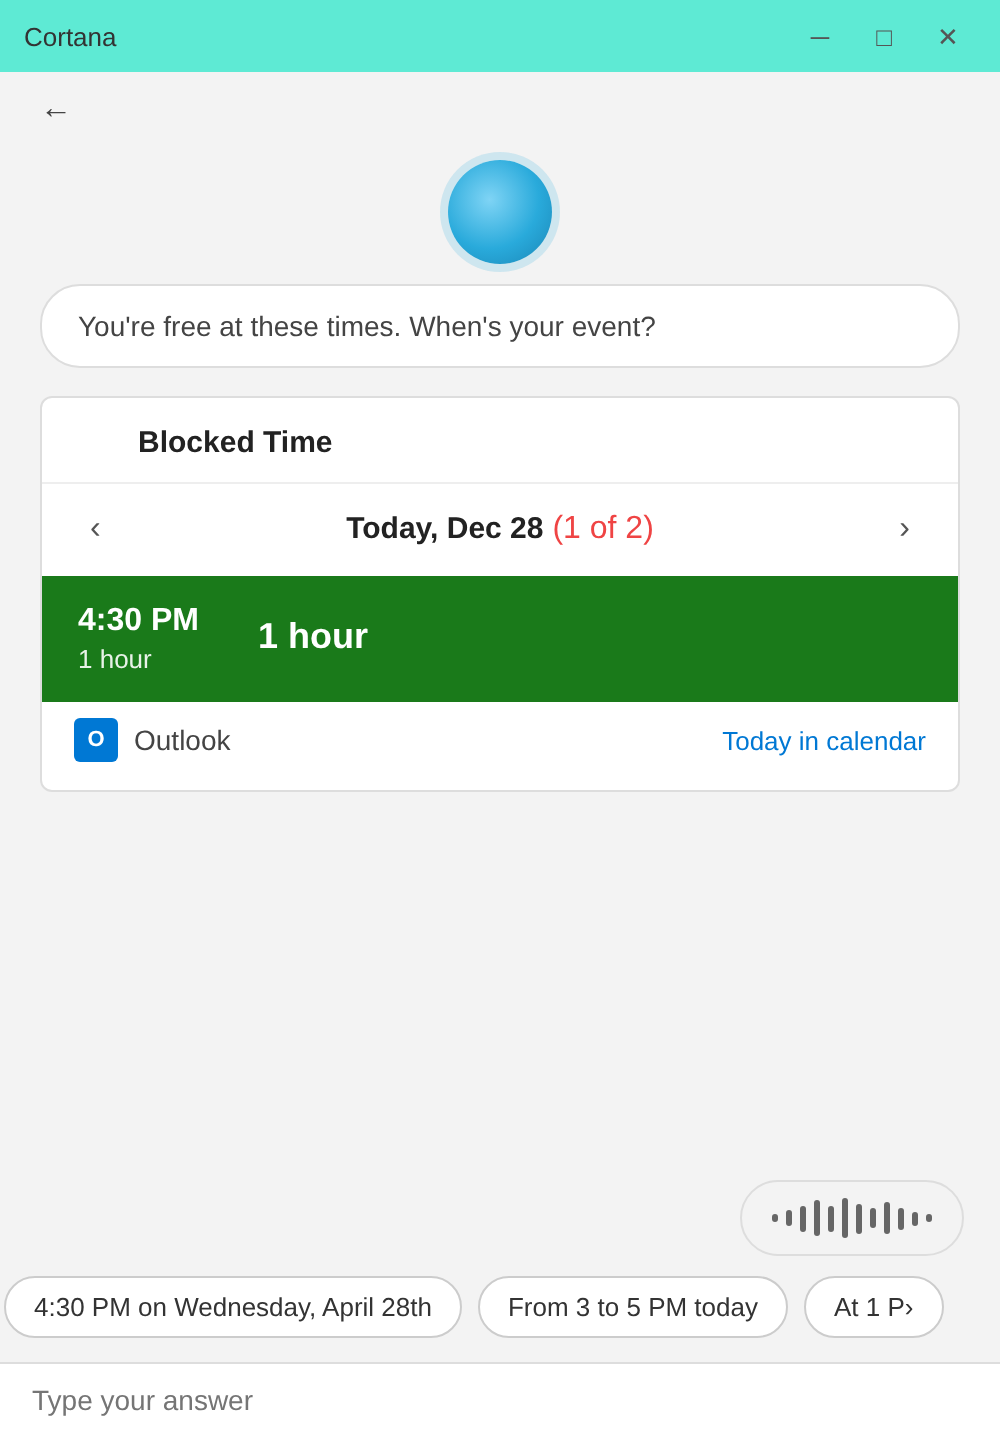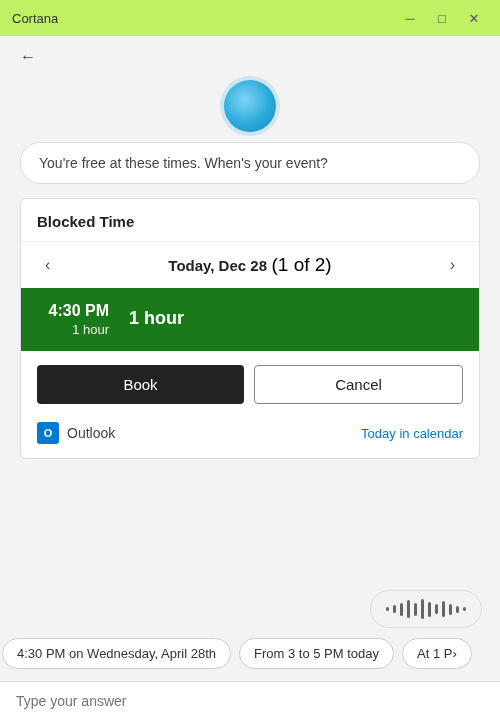--- a/index.html
+++ b/index.html
@@ -8,21 +8,21 @@
       background: #f3f3f3;
       width: 500px;
       height: 720px;
       overflow: hidden;
       display: flex;
       flex-direction: column;
     }
 
     
     .title-bar {
-      background: #bef264;
+      background: #5eead4;
       display: flex;
       align-items: center;
       justify-content: space-between;
       padding: 8px 12px;
       height: 36px;
       flex-shrink: 0;
     }
     .title-bar-title {
       font-size: 13px;
       color: #333;
@@ -95,20 +95,21 @@
       flex-shrink: 0;
     }
     .card-header {
       padding: 14px 16px 10px;
       border-bottom: 1px solid #eee;
     }
     .card-header-title {
       font-size: 15px;
       font-weight: 600;
       color: #222;
+      margin-left: 32px;
     }
 
     
     .nav-row {
       display: flex;
       align-items: center;
       justify-content: space-between;
       padding: 10px 16px;
     }
     .nav-btn {
@@ -118,34 +119,33 @@
       font-size: 16px;
       color: #555;
       padding: 4px 8px;
     }
     .nav-date {
       font-size: 15px;
       font-weight: 600;
       color: #222;
     }
     .nav-count {
-      font-size: 19px;
+      font-size: 16px;
       font-weight: 400;
-      color: #000000;
+      color: #ef4444;
     }
 
     
     .time-slot {
       background: #1a7a1a;
       margin: 0 0 0 0;
       padding: 14px 18px;
       display: flex;
       align-items: center;
       gap: 20px;
-      text-align: right;
     }
     .time-slot-left {
       color: white;
       font-size: 14px;
       min-width: 70px;
     }
     .time-slot-time {
       font-size: 16px;
       font-weight: 600;
       margin-bottom: 2px;
@@ -332,24 +332,20 @@
   <div class="time-slot">
     <div class="time-slot-left">
       <div class="time-slot-time">4:30 PM</div>
       <div class="time-slot-duration-left">1 hour</div>
     </div>
     <div class="time-slot-right">
       <div class="time-slot-duration">1 hour</div>
     </div>
   </div>
 
-  <div class="action-row">
-    <button class="btn-book">Book</button>
-    <button class="btn-cancel">Cancel</button>
-  </div>
 
   <div class="outlook-row">
     <div class="outlook-left">
       <div class="outlook-icon">O</div>
       <span>Outlook</span>
     </div>
     <a class="view-calendar-link">Today in calendar</a>
   </div>
 </div>
 

